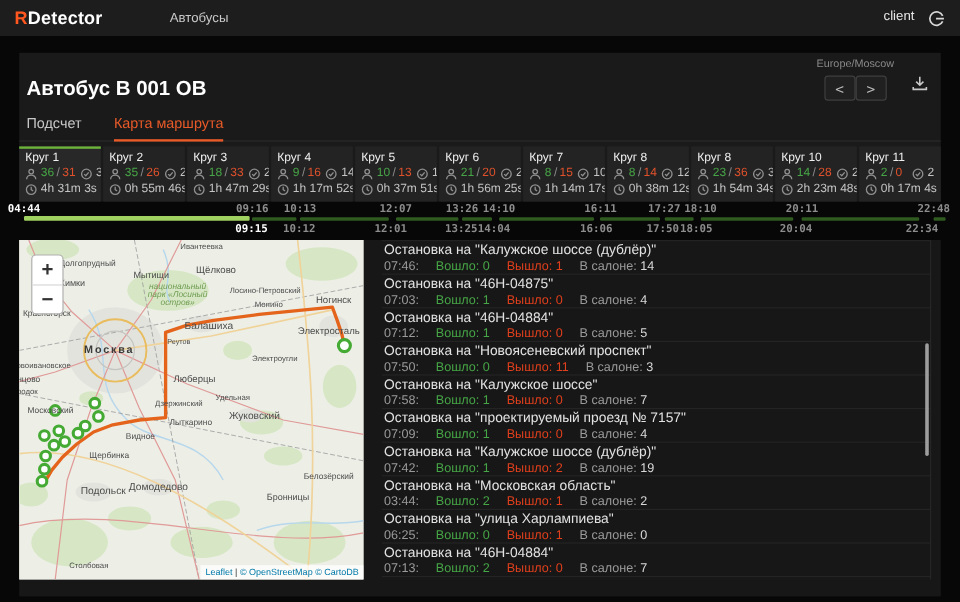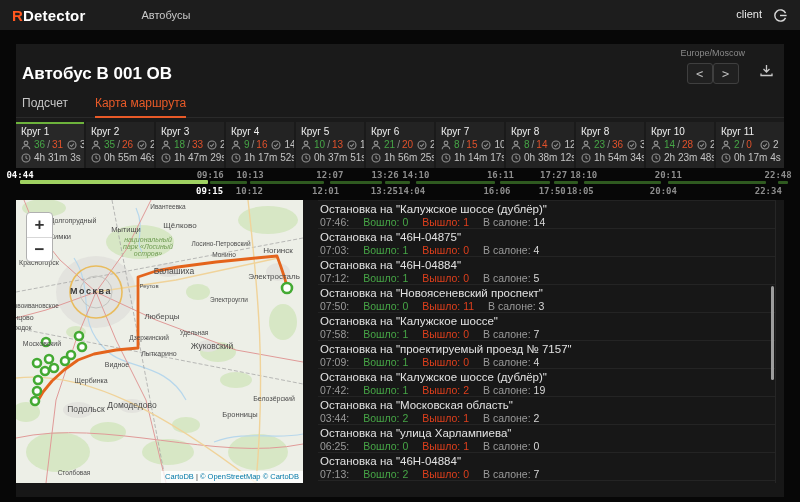--- a/index.html
+++ b/index.html
@@ -581,21 +581,21 @@
           <circle cx="29" cy="171" r="4" fill="#fff" stroke="#44aa33" stroke-width="2.6"></circle>
           <circle cx="22" cy="180" r="4" fill="#fff" stroke="#44aa33" stroke-width="2.6"></circle>
           <circle cx="21" cy="191" r="4" fill="#fff" stroke="#44aa33" stroke-width="2.6"></circle>
           <circle cx="19" cy="201" r="4" fill="#fff" stroke="#44aa33" stroke-width="2.6"></circle>
         </g>
     </svg>
     <div class="zoom-ctl">
       <div class="zoom-btn">+</div>
       <div class="zoom-btn">−</div>
     </div>
-    <div class="attribution"><span class="link">CartoDB</span><span> | </span><span class="link">© OpenStreetMap</span><span> </span><span class="link">© CartoDB</span></div>
+    <div class="attribution"><span class="link">Leaflet</span><span> | </span><span class="link">© OpenStreetMap</span><span> </span><span class="link">© CartoDB</span></div>
     <div id="map-labels">
         <div class="map-label" style="left: 57px; top: 20px;">Долгопрудный</div>
         <div class="map-label" style="left: 152px; top: 6px; font-size: 6.5px;">Ивантеевка</div>
         <div class="map-label" style="left: 164px; top: 25px; font-size: 8px;">Щёлково</div>
         <div class="map-label" style="left: 110px; top: 29px; font-size: 7.5px;">Мытищи</div>
         <div class="map-label" style="left: 44px; top: 36px; font-size: 7.5px;">Химки</div>
         <div class="map-label" style="left: 205px; top: 43px; font-size: 6.5px;">Лосино-Петровский</div>
         <div class="map-label" style="left: 208px; top: 54px; font-size: 6.5px;">Монино</div>
         <div class="map-label" style="left: 262px; top: 50px; font-size: 8px;">Ногинск</div>
         <div class="map-label" style="left: 23px; top: 62px;">Красногорск</div>

